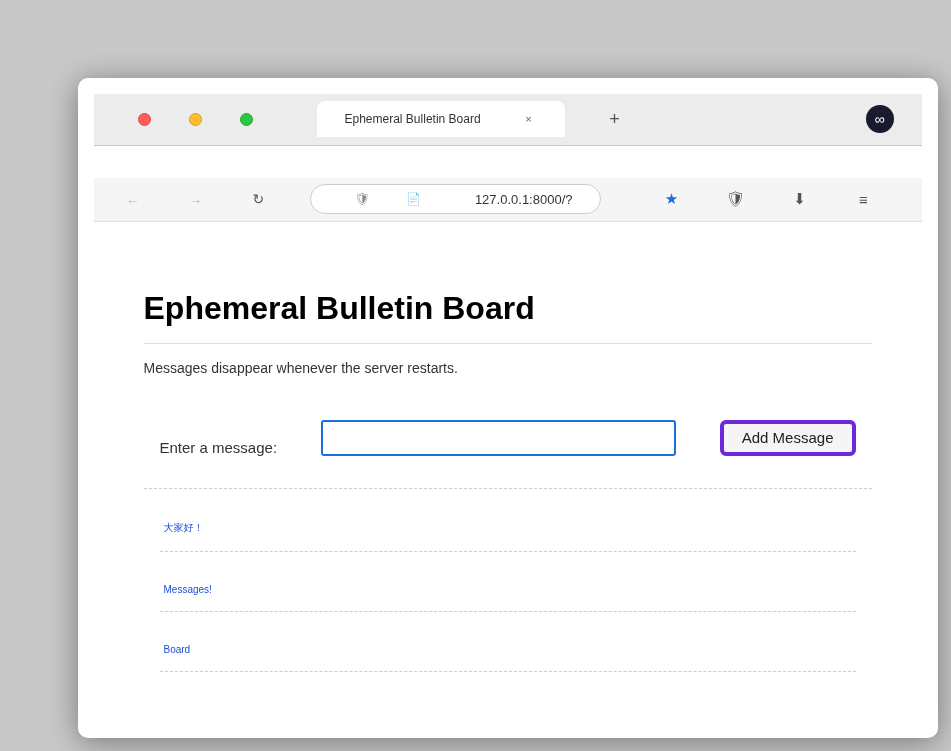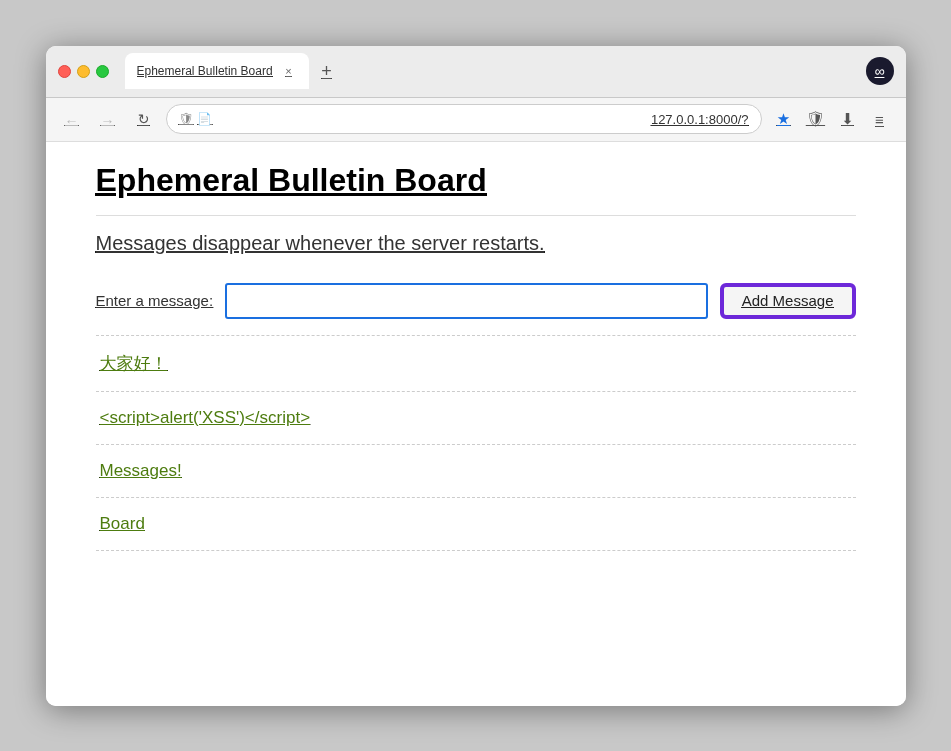--- a/index.html
+++ b/index.html
@@ -1,15 +1,15 @@
 <!DOCTYPE html>
 <html><head>
   <meta charset="utf-8">
   <style>
-    * { box-sizing: border-box; margin: 0; padding: 0; text-decoration: underline; }
+    * { box-sizing: border-box; margin: 16px; padding: 0; }
 
     body {
       background: #c8c8c8;
       font-family: -apple-system, BlinkMacSystemFont, "Segoe UI", Helvetica, Arial, sans-serif;
       display: flex;
       justify-content: center;
       align-items: center;
       min-height: 100vh;
       width: 951px;
       height: 751px;
@@ -211,28 +211,28 @@
     .page-title {
       font-size: 32px;
       font-weight: 800;
       color: #000;
       margin-bottom: 16px;
       padding-bottom: 16px;
       border-bottom: 1px solid #ddd;
     }
 
     .page-subtitle {
-      font-size: 20px;
+      font-size: 14px;
       color: #333;
       margin-bottom: 28px;
     }
 
     .message-form {
       display: flex;
-      align-items: center;
+      align-items: flex-end;
       gap: 12px;
       margin-bottom: 16px;
     }
 
     .message-label {
       font-size: 15px;
       color: #333;
       white-space: nowrap;
     }
 
@@ -258,22 +258,22 @@
       color: #222;
     }
 
     .messages-list {
       border-top: 1px dashed #ccc;
     }
 
     .message-item {
       padding: 16px 4px;
       border-bottom: 1px dashed #ccc;
-      font-size: 17px;
-      color: #4d7c0f;
+      font-size: 10px;
+      color: #1d4ed8;
     }
   </style>
 </head>
 <body>
 
 <div class="browser-window">
 
   <div class="title-bar">
     <div class="traffic-lights">
       <div class="traffic-light close"></div>
@@ -316,19 +316,18 @@
 
       <div class="message-form">
         <label class="message-label">Enter a message:</label>
         <input class="message-input" type="text" style="">
         <button class="add-message-btn">Add Message</button>
       </div>
 
       <div class="messages-list">
 
       <div class="message-item">大家好！</div>
-          <div class="message-item">&lt;script&gt;alert('XSS')&lt;/script&gt;</div>
           <div class="message-item">Messages!</div>
           <div class="message-item">Board</div>
         </div>
     </div>
   </div>
 </div>
 
 </body></html>

